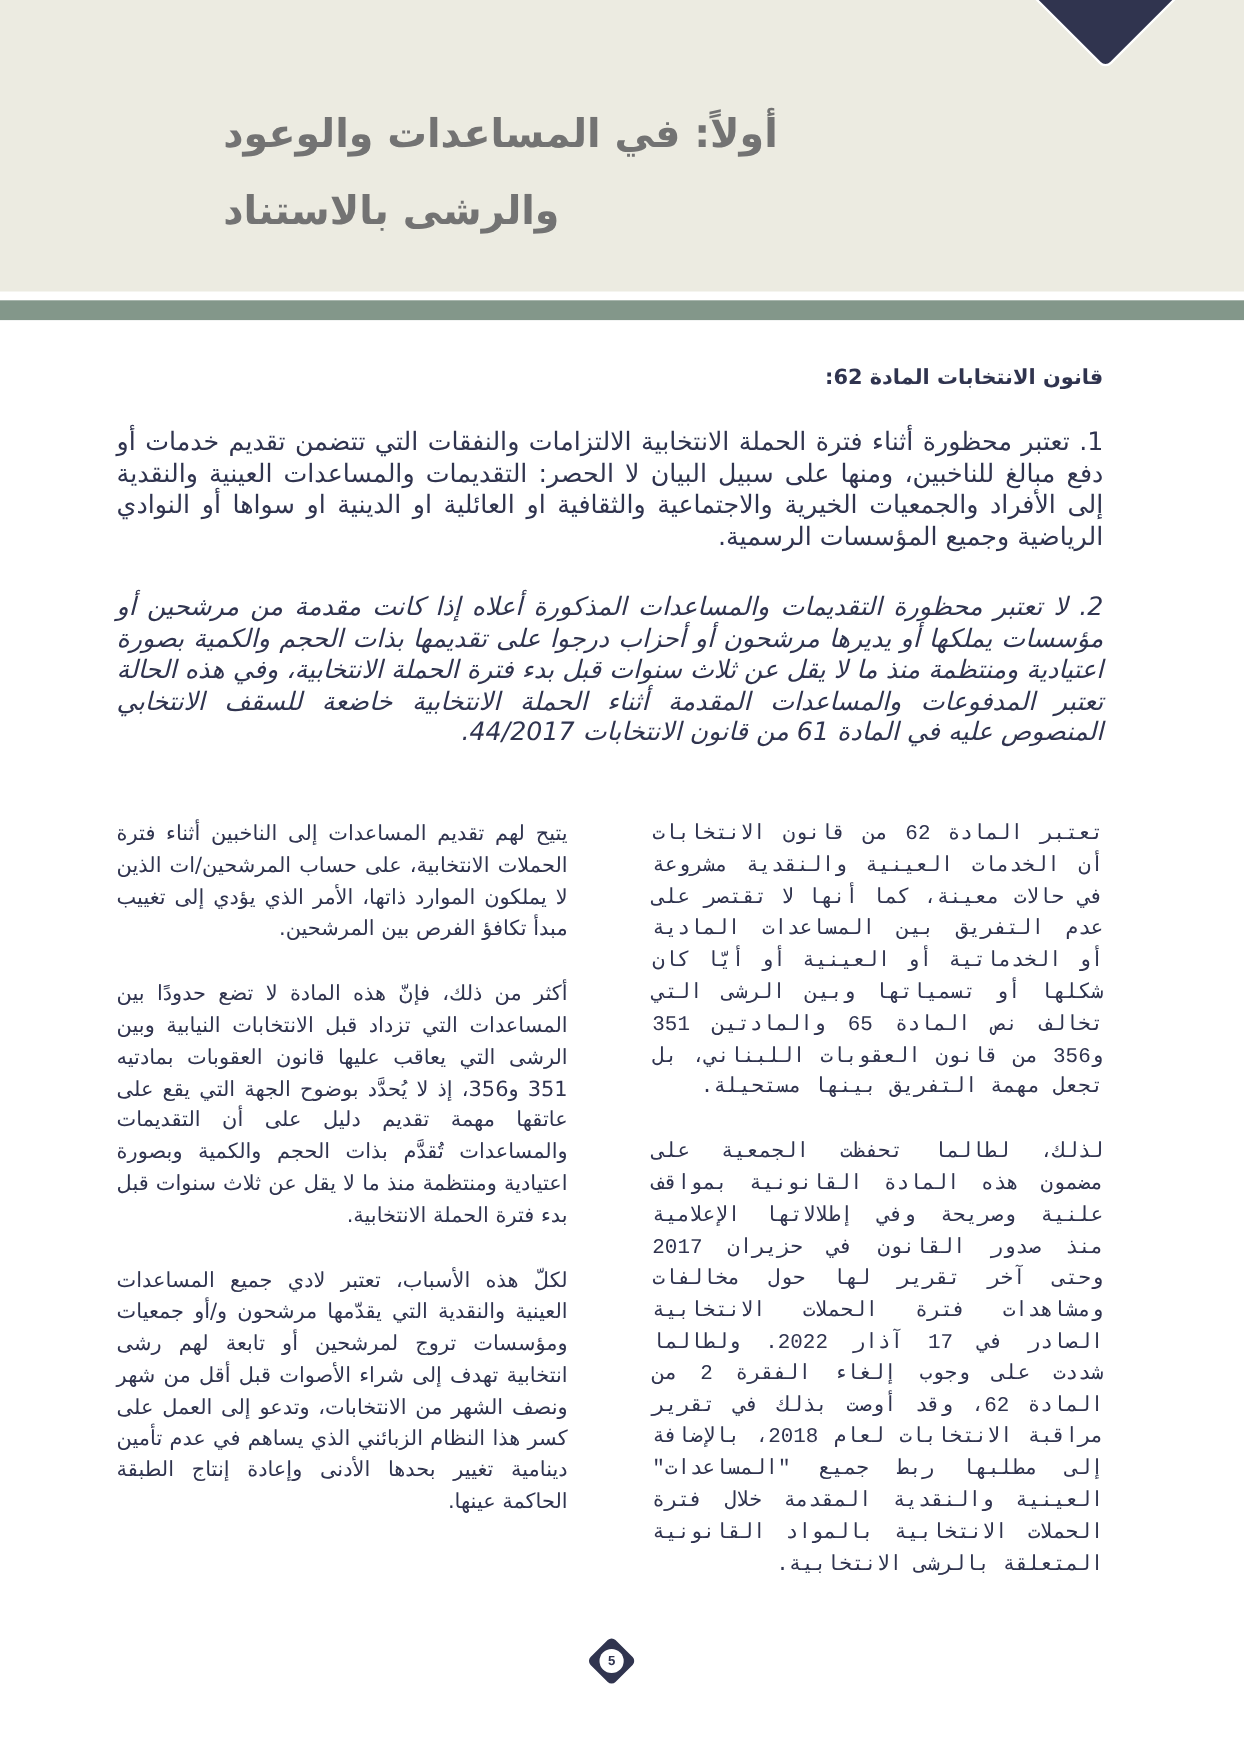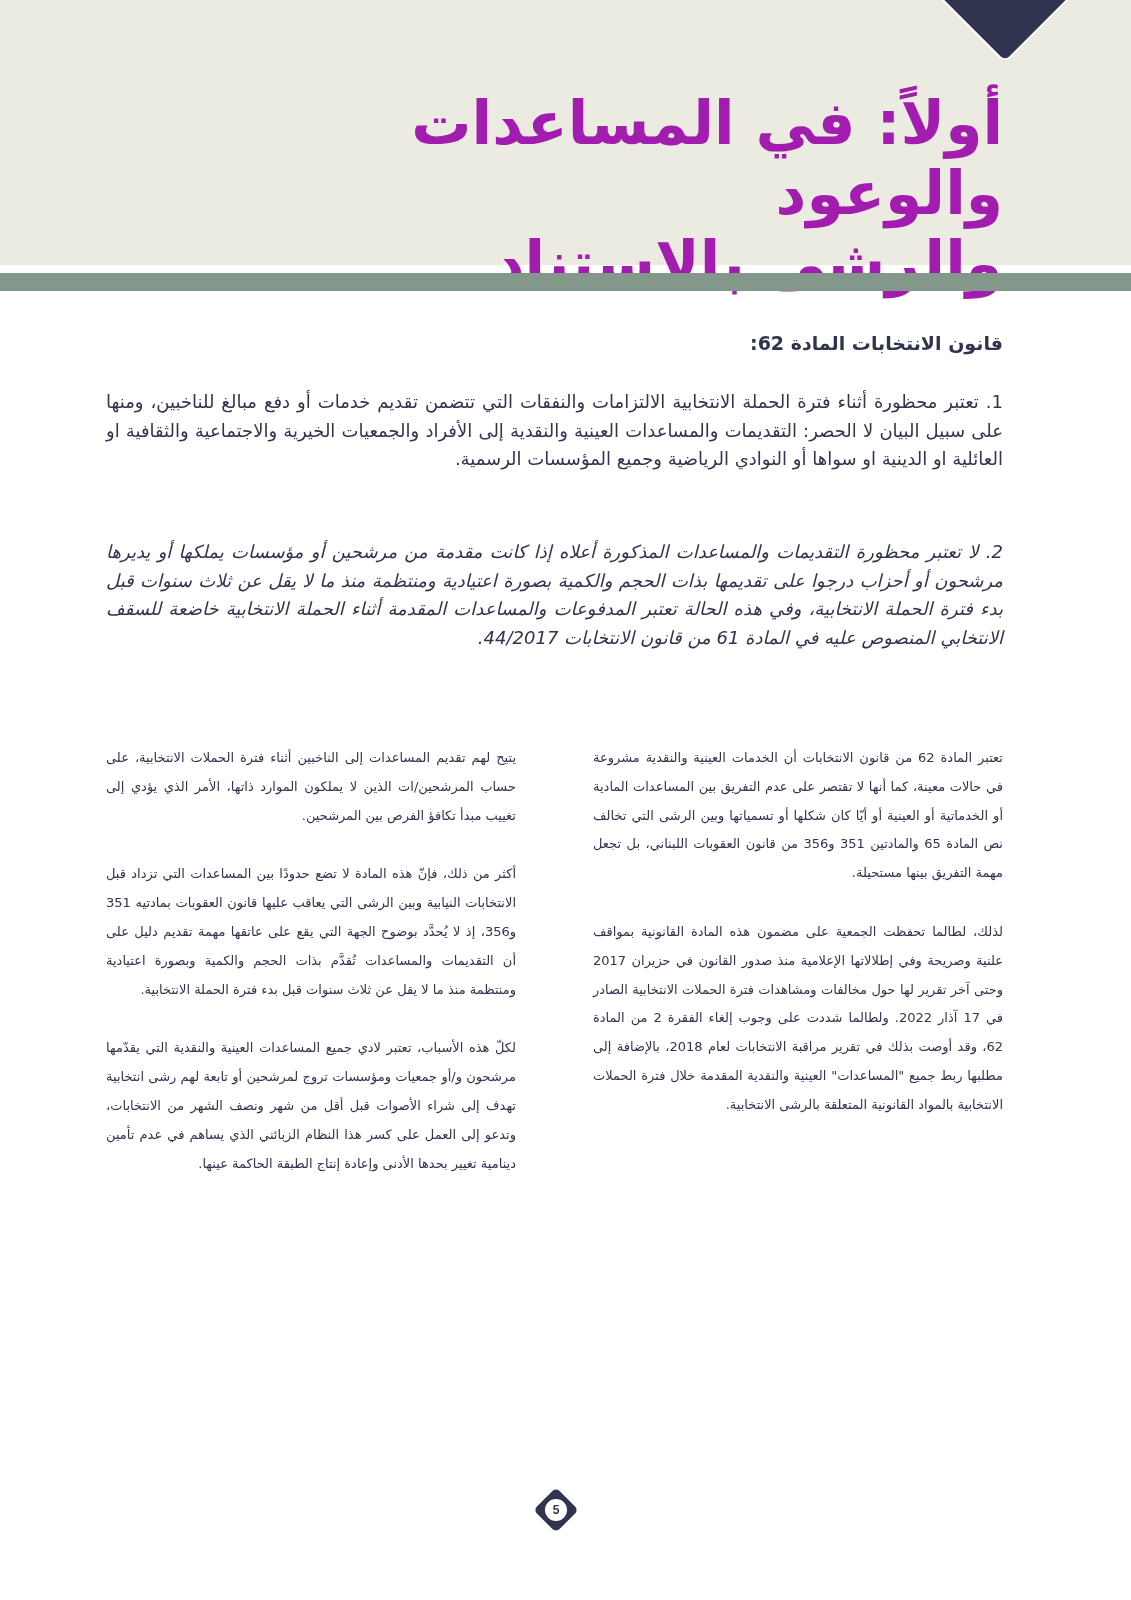--- a/index.html
+++ b/index.html
@@ -11,47 +11,47 @@
     position: absolute; left: 0; top: 0; width: 1131px; height: 265px;
     background: #ecebe1;
   }
   .corner-marker {
     position: absolute; left: 955px; top: -60px; width: 100px; height: 100px;
     background: #30344f; transform: rotate(45deg); border-radius: 6px;
     box-shadow: 0 0 0 2px #ffffff;
   }
   .page-title {
     position: absolute; right: 128px; top: 88px; width: 800px;
-    direction: rtl; text-align: right; margin: 0;
+    direction: rtl; text-align: left; margin: 0;
     font-family: "DejaVu Sans", sans-serif; font-weight: bold;
-    font-size: 60px; line-height: 70px; color: #a21caf; letter-spacing: 0;
+    font-size: 36px; line-height: 70px; color: #737373; letter-spacing: 0;
   }
   .divider-stripe {
     position: absolute; left: 0; top: 273px; width: 1131px; height: 18px;
     background: #83978a;
   }
   .law-block {
     position: absolute; left: 106px; width: 897px; direction: rtl; 
   }
   .law-heading {
     top: 328px; font-weight: bold; font-size: 19px; line-height: 30px;
   }
   .law-para {
-    font-size: 18px; line-height: 28.6px; text-align: justify; text-align-last: right;
+    font-size: 23px; line-height: 28.6px; text-align: justify; text-align-last: right;
     margin: 0;
   }
   .law-para-1 { top: 388px; }
   .law-para-2 { top: 538px; font-style: italic; }
   .column {
     position: absolute; top: 744px; width: 410px; direction: rtl;
   }
-  .column-right { left: 593px; }
+  .column-right { left: 593px; font-family: Liberation Mono, monospace; }
   .column-left { left: 106px; }
   .column p {
-    margin: 0 0 30px 0; font-size: 13px; line-height: 28.8px;
+    margin: 0 0 30px 0; font-size: 19px; line-height: 28.8px;
     text-align: justify; text-align-last: right;
   }
   .page-number-badge {
     position: absolute; left: 534px; top: 1488px; width: 44px; height: 44px;
   }
   .page-number-badge .diamond {
     position: absolute; left: 6px; top: 6px; width: 32px; height: 32px;
     background: #30344f; transform: rotate(45deg); border-radius: 5px;
   }
   .page-number-badge .circle {

